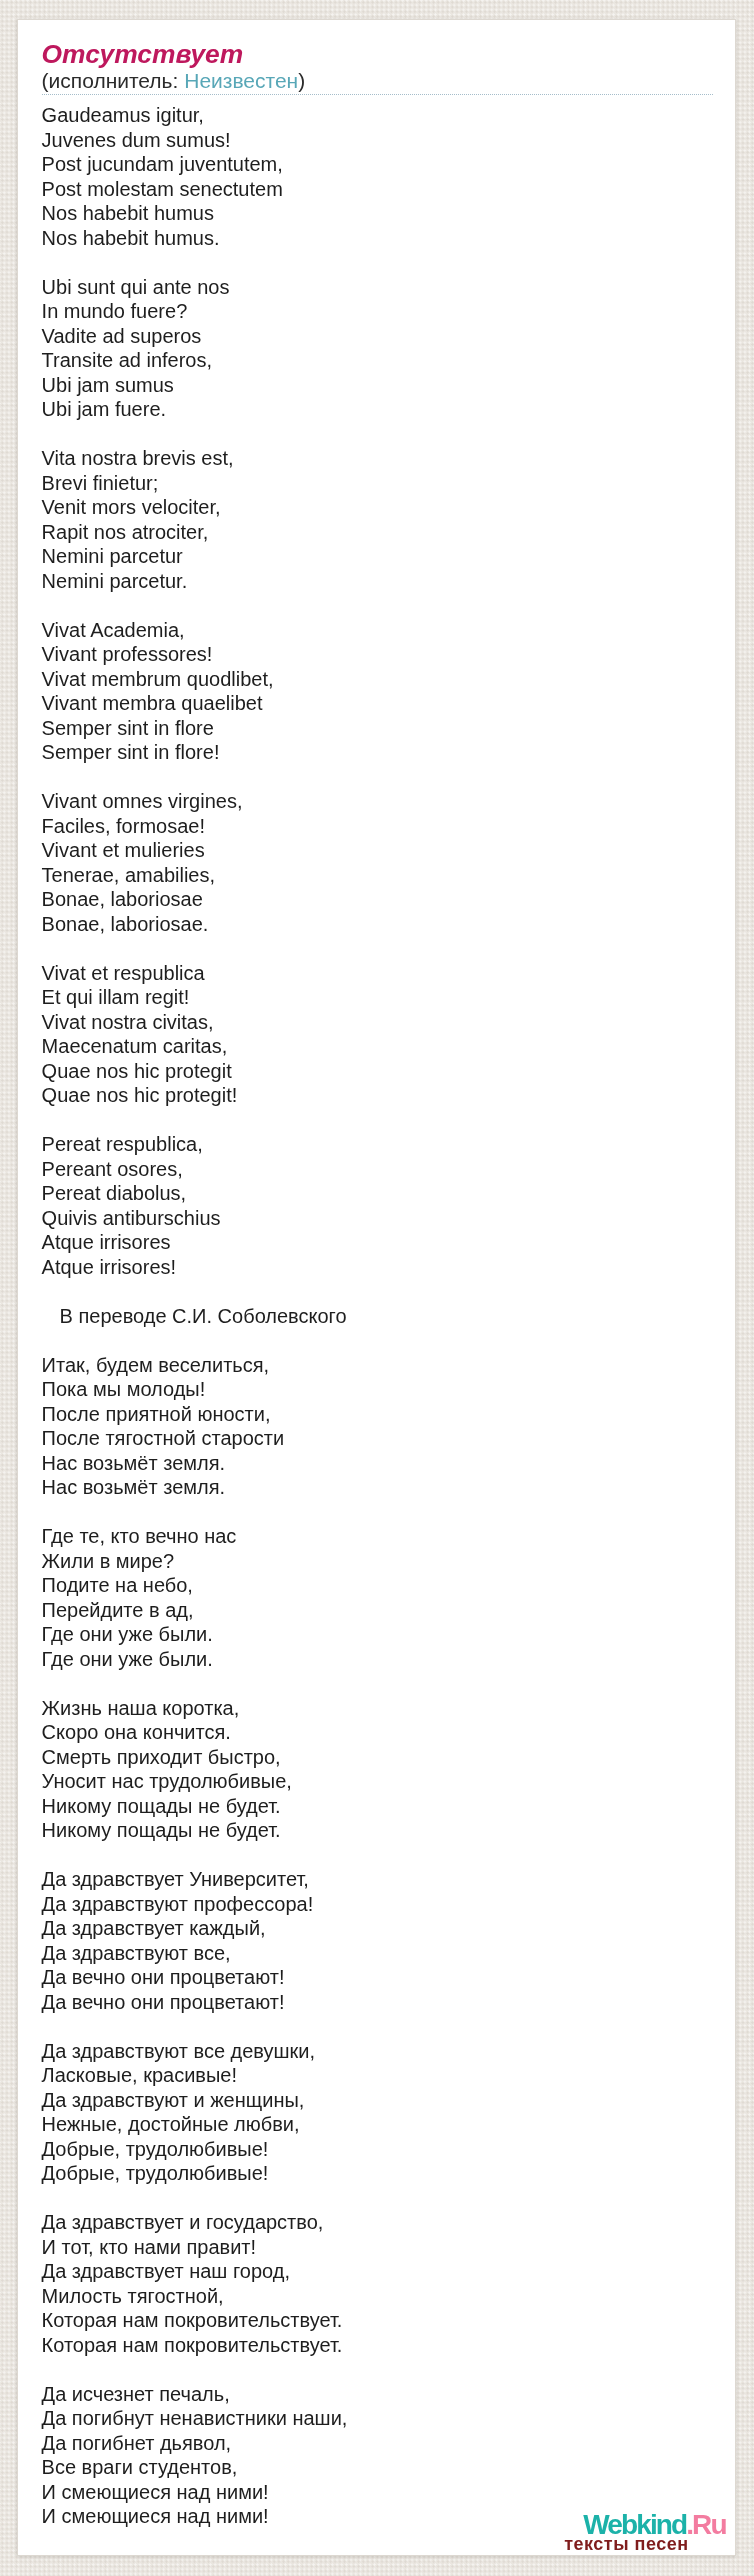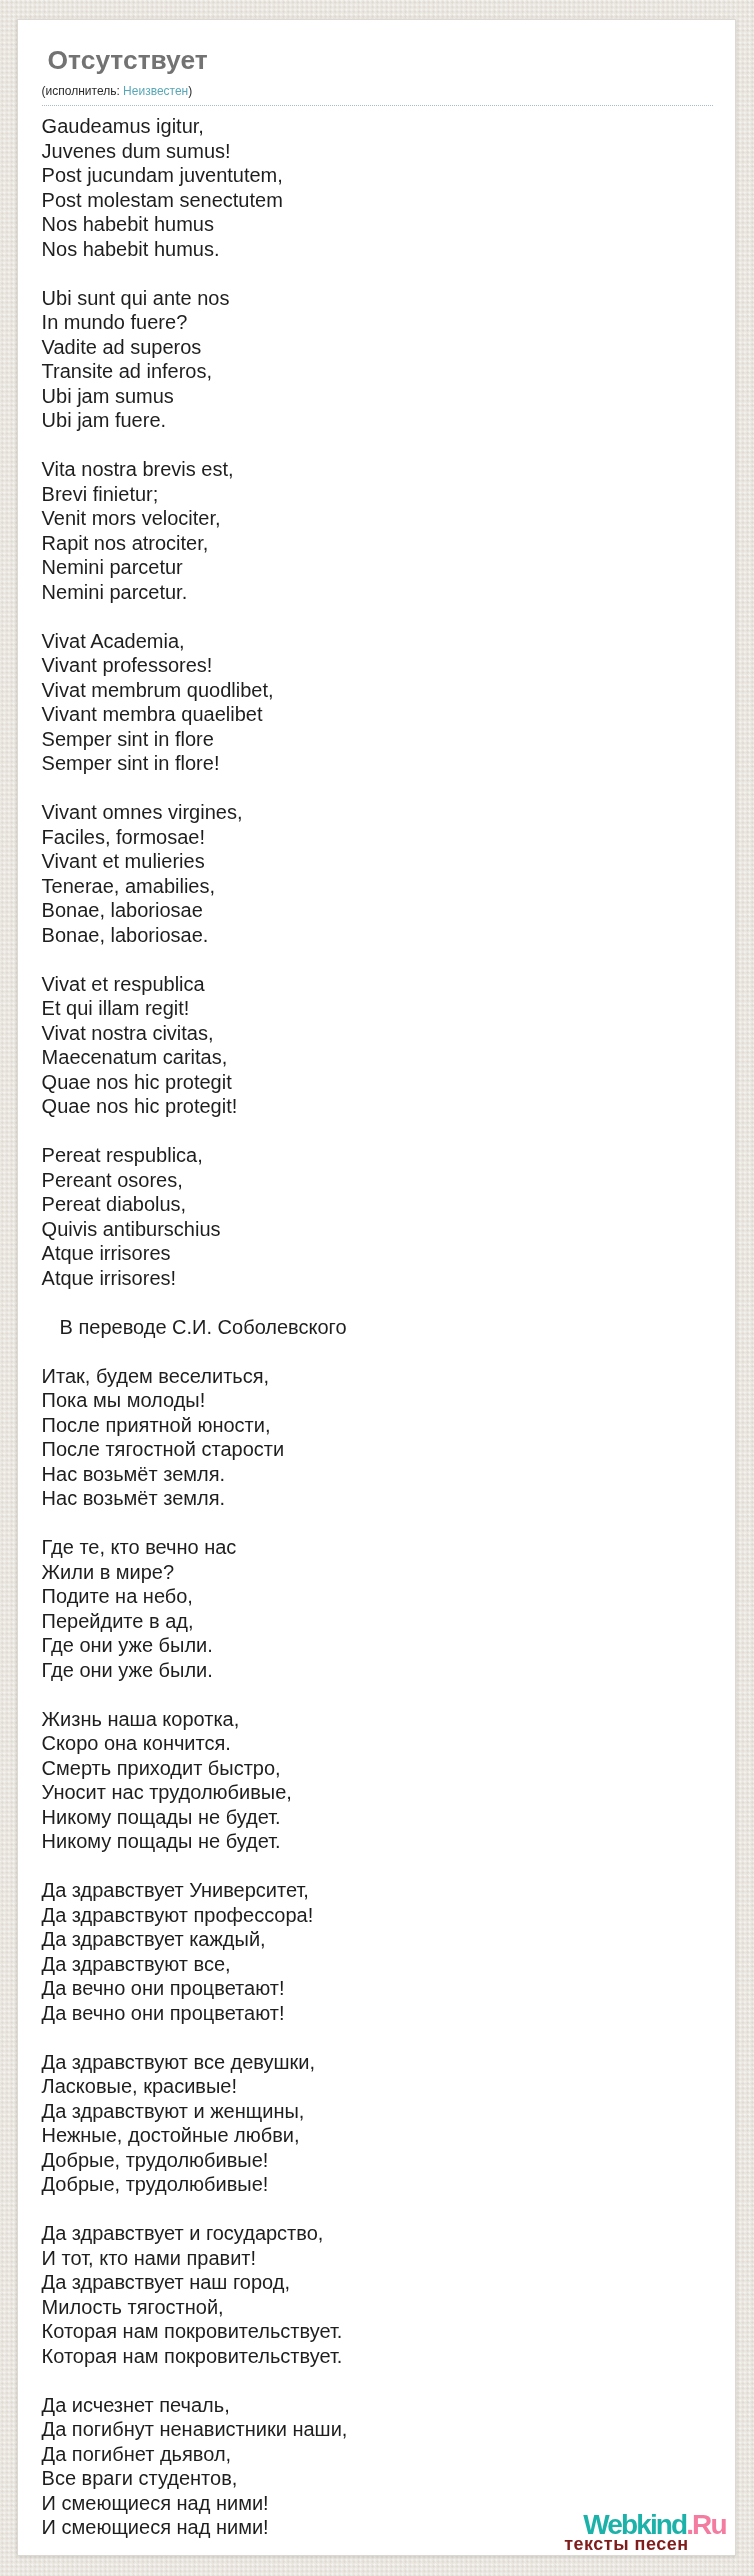--- a/index.html
+++ b/index.html
@@ -25,30 +25,31 @@
     top: 19px;
     width: 719px;
     height: 2537px;
     box-sizing: border-box;
     background: #ffffff;
     border: 0.9px solid #ddd8d1;
     box-shadow: 0 0.9px 3.8px rgba(0,0,0,0.12);
     padding: 19px 22px 0 23.6px;
   }
   .song-title {
-    margin: 6px;
+    margin: 0;
     font-size: 26.4px;
     font-weight: bold;
     line-height: 30px;
-    color: #737373;
+    color: #be185d;
     cursor: pointer;
+    font-style: italic;
   }
   .performer-line {
     margin-top: 0.9px;
-    font-size: 12px;
+    font-size: 21px;
     line-height: 21px;
     color: #2b2b2b;
   }
   .performer-link {
     color: #58a7b7;
     text-decoration: none;
     cursor: pointer;
   }
   .header-divider {
     margin-top: 2.8px;

